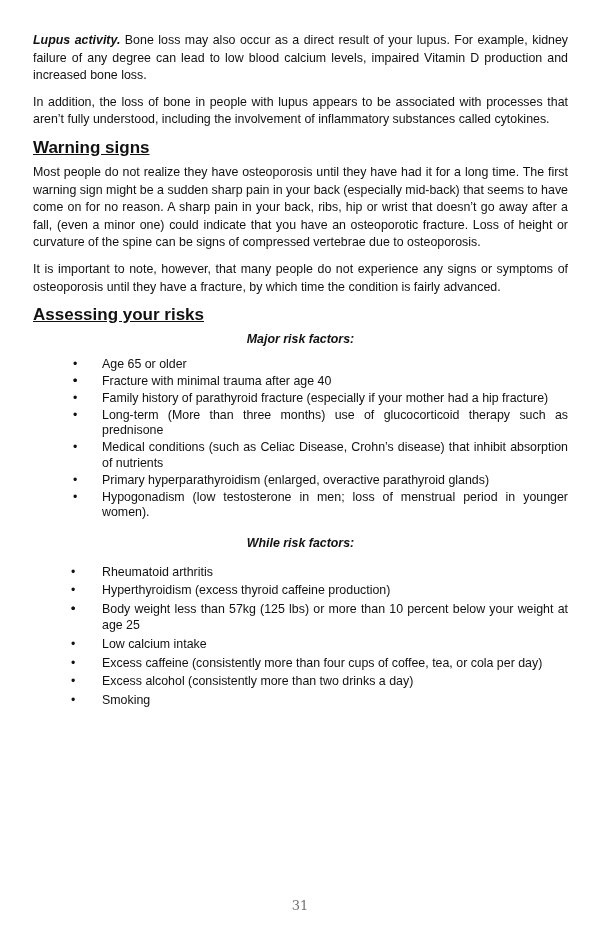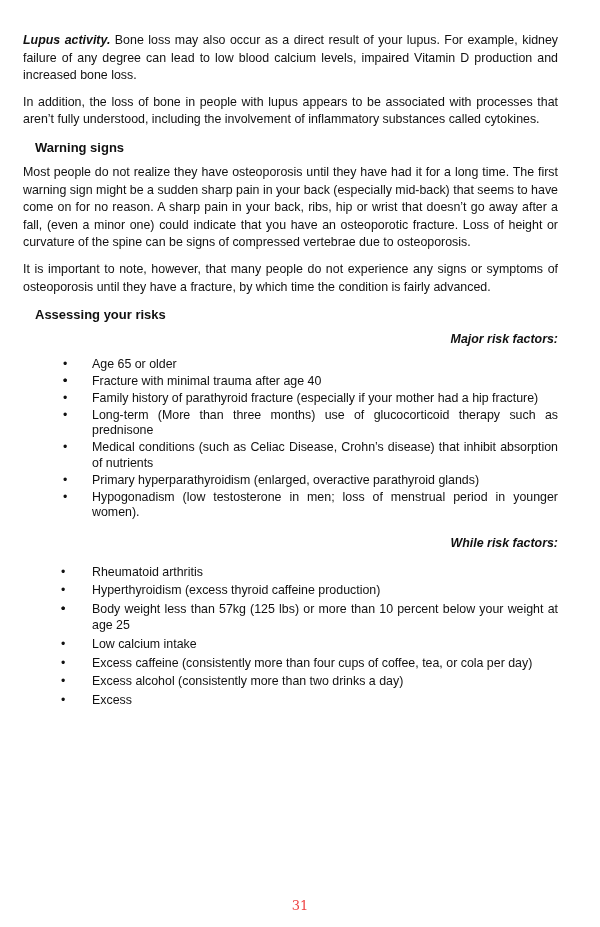--- a/index.html
+++ b/index.html
@@ -1,37 +1,37 @@
 <!DOCTYPE html>
 <html><head>
 <meta charset="utf-8">
 <style>
   html, body { margin: 0; padding: 0; background: #ffffff; }
   body {
     width: 600px; height: 927px; position: relative; overflow: hidden;
     font-family: "Liberation Sans", sans-serif; color: #111111;
   }
-  .page { position: absolute; left: 23px; top: 32px; width: 535px; font-size: 12.4px; line-height: 17.6px; }
+  .page { position: absolute; left: 33px; top: 32px; width: 535px; font-size: 12.4px; line-height: 17.6px; }
   p { margin: 0 0 9px 0; text-align: justify; }
   .lead { font-weight: bold; font-style: italic; }
   h2 {
-    font-size: 13px; font-weight: bold; 
-    margin: 0 0 6px 12px; line-height: 20px;
+    font-size: 17px; font-weight: bold; text-decoration: underline;
+    margin: 0 0 6px 0; line-height: 20px;
   }
-  .subhead { font-weight: bold; font-style: italic; margin: 0 0 8px 0; text-align: right; }
+  .subhead { font-weight: bold; font-style: italic; margin: 0 0 8px 0; text-align: center; }
   ul { list-style: none; margin: 0; padding: 0; }
   ul.major { margin-bottom: 14px; }
   ul.major li { position: relative; padding-left: 69px; line-height: 15.6px; margin-bottom: 1.4px; text-align: justify; }
   ul.major li .bullet { position: absolute; left: 40px; top: 0; }
   ul.other { margin-top: 12px; }
   ul.other li { position: relative; padding-left: 69px; line-height: 15.8px; margin-bottom: 3px; text-align: justify; }
   ul.other li .bullet { position: absolute; left: 38px; top: 0; }
   .page-number {
     position: absolute; top: 898px; left: 0; width: 600px; text-align: center;
-    font-family: "DejaVu Serif", serif; font-size: 13px; color: #ef4444;
+    font-family: "DejaVu Serif", serif; font-size: 13px; color: #737373;
   }
 </style>
 </head>
 <body>
 
 <div class="page">
   <p><span class="lead">Lupus activity.</span><span>  Bone loss may also occur as a direct result of your lupus.  For example, kidney failure of any degree can lead to low blood calcium levels, impaired Vitamin D production and increased bone loss.</span></p>
   <p>In addition, the loss of bone in people with lupus appears to be associated with processes that aren’t fully understood, including the involvement of inflammatory substances called cytokines.</p>
 
   <h2>Warning signs</h2>
@@ -55,17 +55,17 @@
   <p class="subhead">While risk factors:</p>
 
   <ul class="other">
     <li><span class="bullet">•</span><span>Rheumatoid arthritis</span></li>
     <li><span class="bullet">•</span><span>Hyperthyroidism (excess thyroid caffeine production)</span></li>
     <li><span class="bullet">•</span></li>
     <li><span class="bullet">•</span><span>Body weight less than 57kg (125 lbs) or more than 10 percent below your weight at age 25</span></li>
     <li><span class="bullet">•</span><span>Low calcium intake</span></li>
     <li><span class="bullet">•</span><span>Excess caffeine (consistently more than four cups of coffee, tea, or cola per day)</span></li>
     <li><span class="bullet">•</span><span>Excess alcohol (consistently more than two drinks a day)</span></li>
-    <li><span class="bullet">•</span><span>Excess</span></li>
+    <li><span class="bullet">•</span><span>Smoking</span></li>
   </ul>
 </div>
 
 <div class="page-number">31</div>
 
 </body></html>

